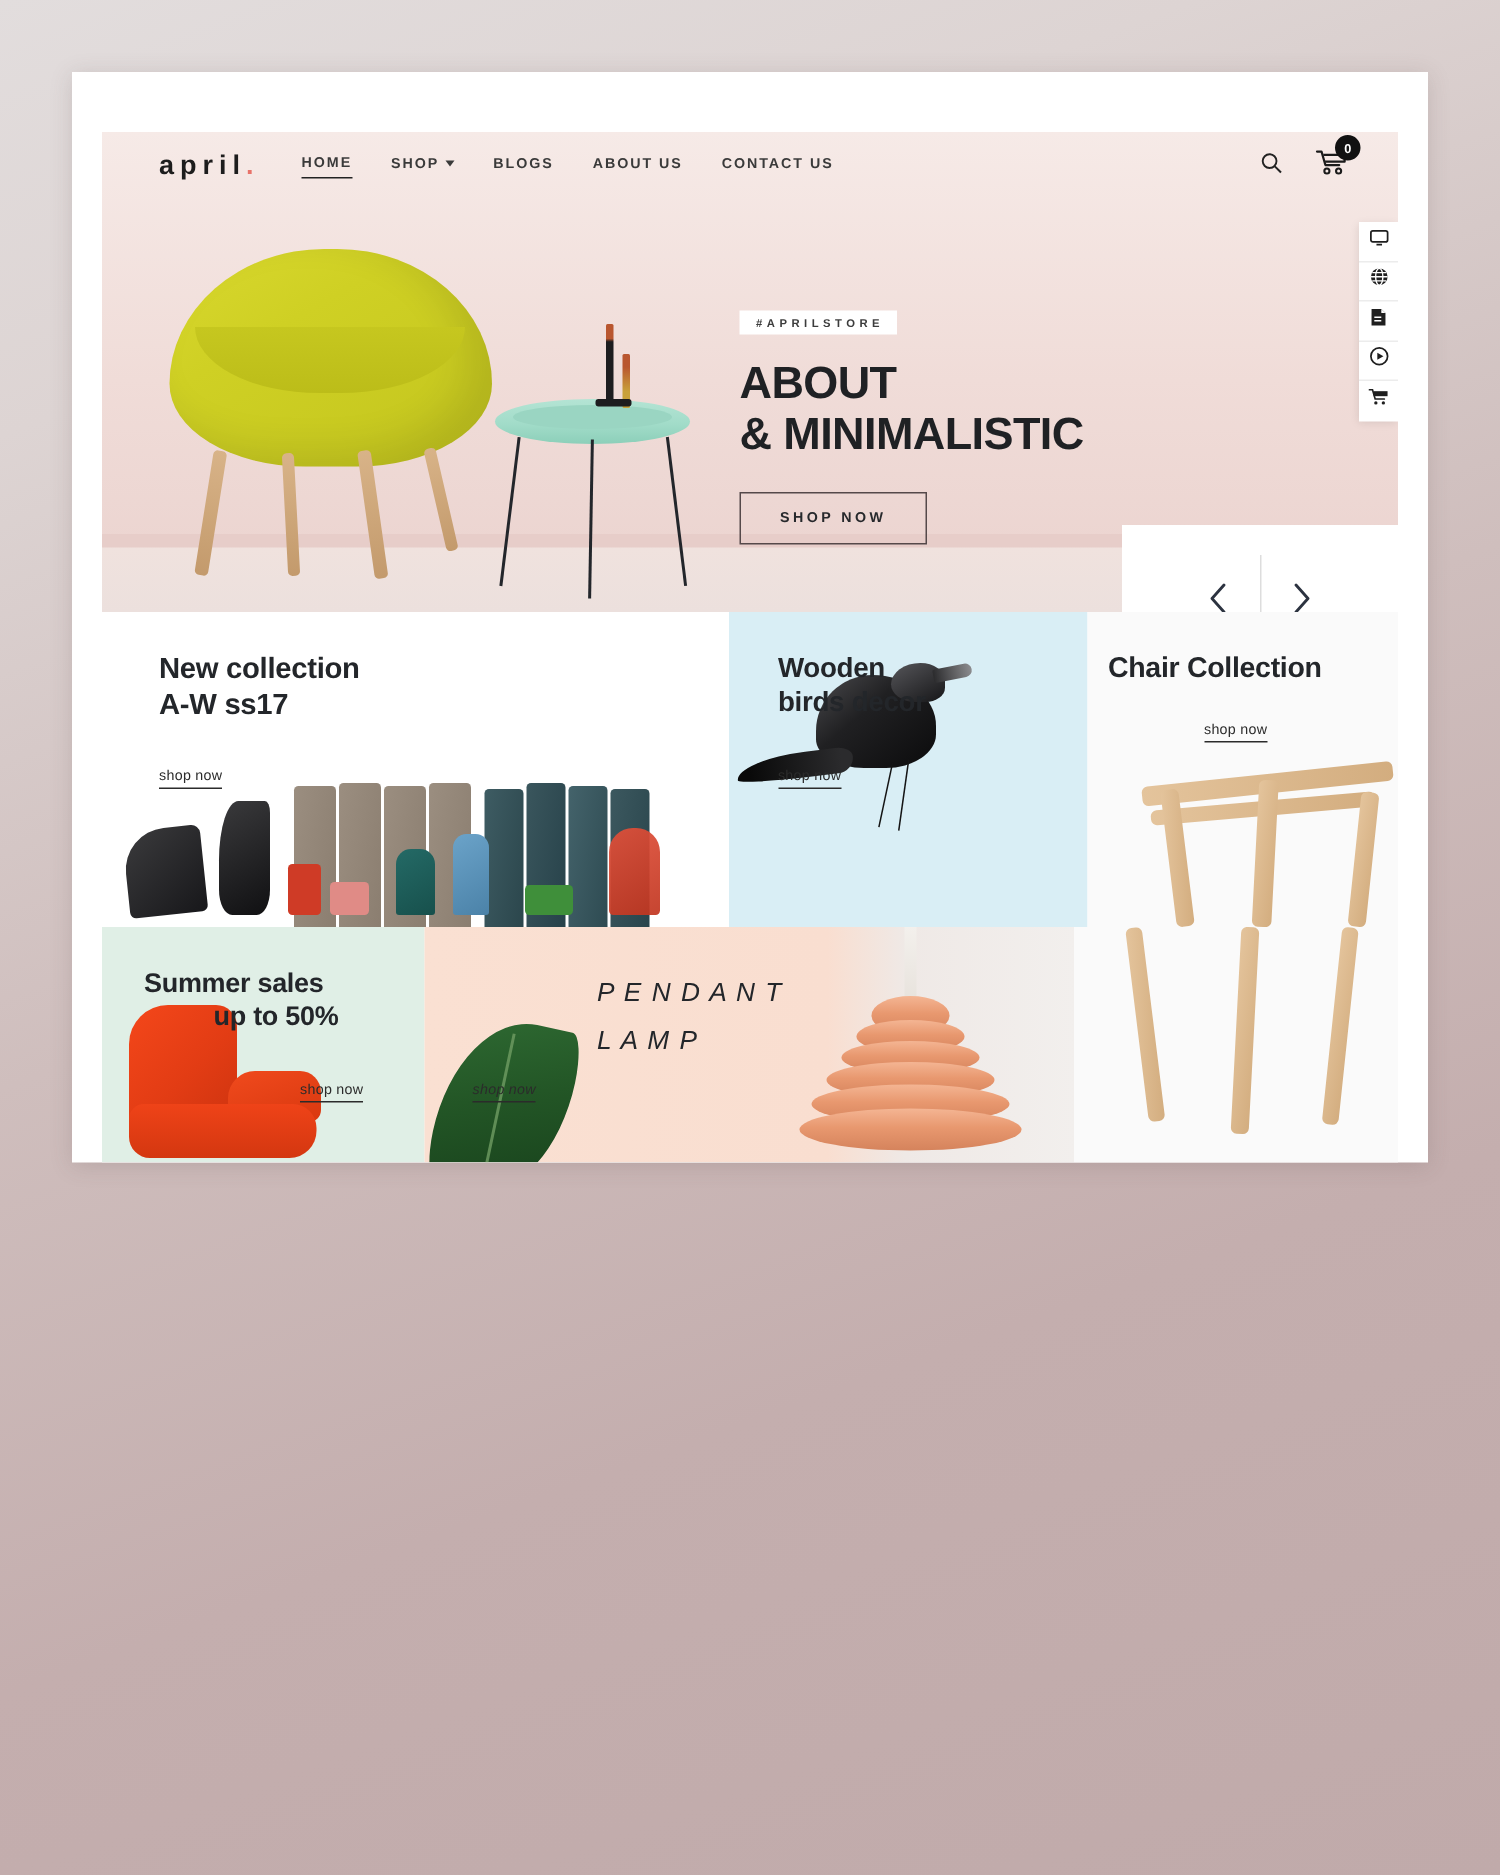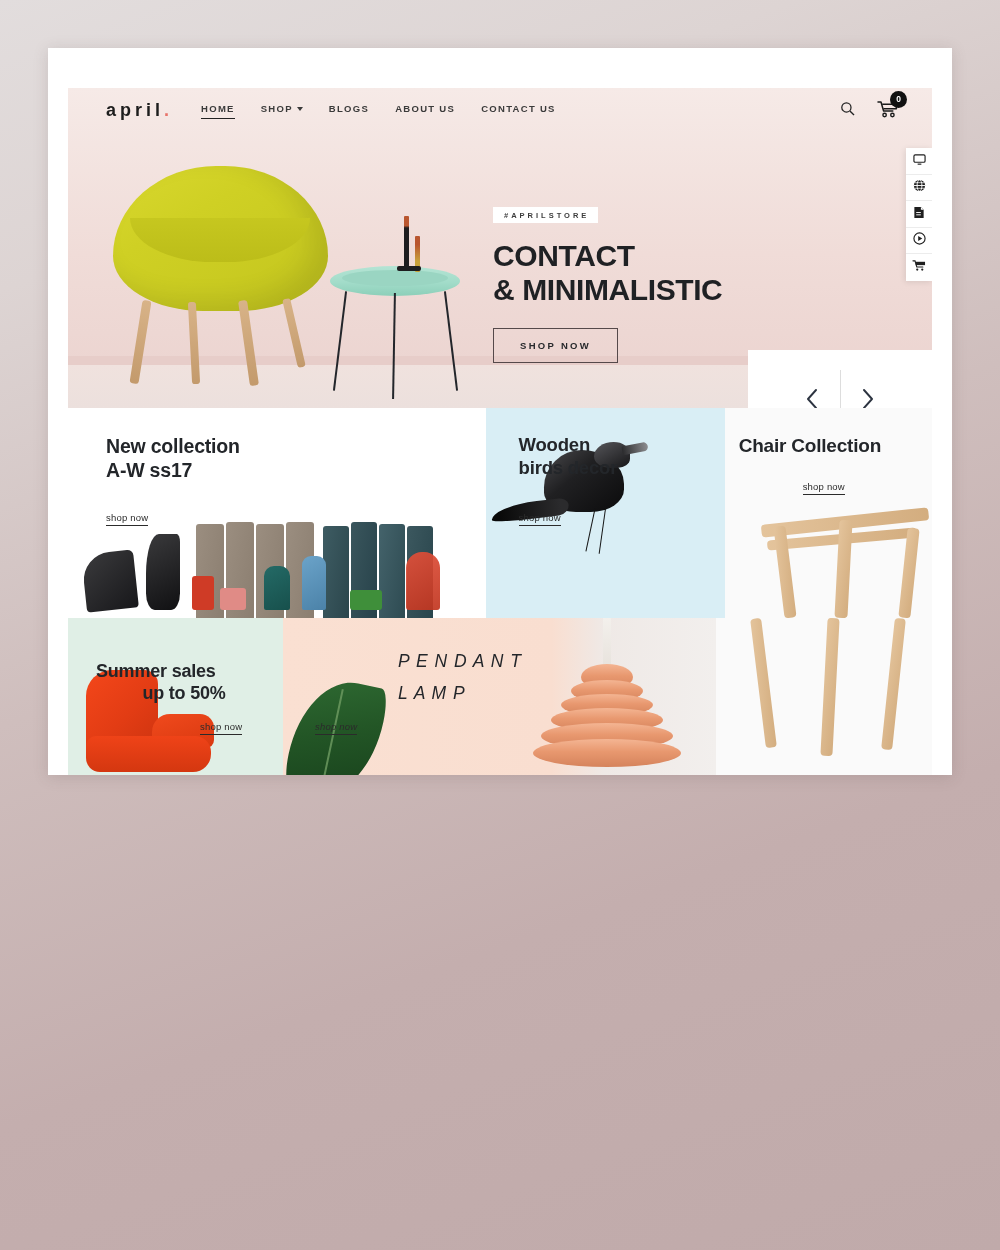--- a/index.html
+++ b/index.html
@@ -49,21 +49,21 @@
   
   #navbar {
     position:absolute; left:0; top:0; width:100%; height:45px;
     display:flex; align-items:center; z-index:30;
   }
   #logo {
     margin-left:38px; font-size:18px; font-weight:bold;
     letter-spacing:4px; color:#1d1d1d;
   }
   #logo .dot { color:#e8736a; }
-  #menu { display:flex; align-items:flex-start; margin-left:28px; gap:26px; }
+  #menu { display:flex; align-items:flex-end; margin-left:28px; gap:26px; }
   .menu-item {
     font-size:9.5px; font-weight:bold; letter-spacing:1.3px;
     color:#3a3a3a; cursor:pointer; position:relative;
     padding-bottom:4px; white-space:nowrap;
   }
   .menu-item.active { border-bottom:1.6px solid #222; }
   .caret {
     display:inline-block; margin-left:4px;
     border-left:3.2px solid transparent; border-right:3.2px solid transparent;
     border-top:4px solid #3a3a3a; vertical-align:middle;
@@ -313,21 +313,21 @@
               <circle cx="15.4" cy="15" r="1.7" fill="none" stroke="#1b1b1b" stroke-width="1.4"></circle>
             </svg>
             <span id="cart-badge">0</span>
           </span>
         </div>
       </div>
 
       <div id="hero-copy">
         <div id="hashtag">#APRILSTORE</div>
         <div id="hero-title">
-          <div>CONTACT</div>
+          <div>ABOUT</div>
           <div>&amp; MINIMALISTIC</div>
         </div>
         <div id="shop-now-btn">SHOP NOW</div>
       </div>
 
       <div id="carousel-nav">
         <div class="chev">
           <svg width="17" height="24" viewBox="0 0 17 24">
               <polyline points="12,3 4,12 12,21" fill="none" stroke="#2c3340" stroke-width="1.9" stroke-linecap="round" stroke-linejoin="round"></polyline>
             </svg>
@@ -390,21 +390,21 @@
         <div class="wood-bar" style="left:42px;top:126px;width:150px;height:10px;transform:rotate(-5deg);"></div>
         <div class="wood-bar" style="left:112px;top:112px;width:13px;height:98px;transform:rotate(3deg);"></div>
         <div class="wood-bar" style="left:54px;top:118px;width:12px;height:92px;transform:rotate(-7deg);"></div>
         <div class="wood-bar" style="left:178px;top:120px;width:12px;height:90px;transform:rotate(6deg);"></div>
       </div>
     </div>
 
     <div id="promo-row2">
 
       <div id="card-summer">
-        <div class="card-title" style="left:28px;top:42px;font-size:18px;width:180px;">
+        <div class="card-title" style="left:28px;top:26px;font-size:18px;width:180px;">
           <div>Summer sales</div>
           <div style="text-align:center;padding-right:4px;">up to 50%</div>
         </div>
         <div id="orange-chair-back"></div>
         <div id="orange-chair-arm"></div>
         <div id="orange-chair-seat"></div>
         <div class="shop-link" style="left:132px;top:103px;">shop now</div>
       </div>
 
       <div id="card-lamp">

